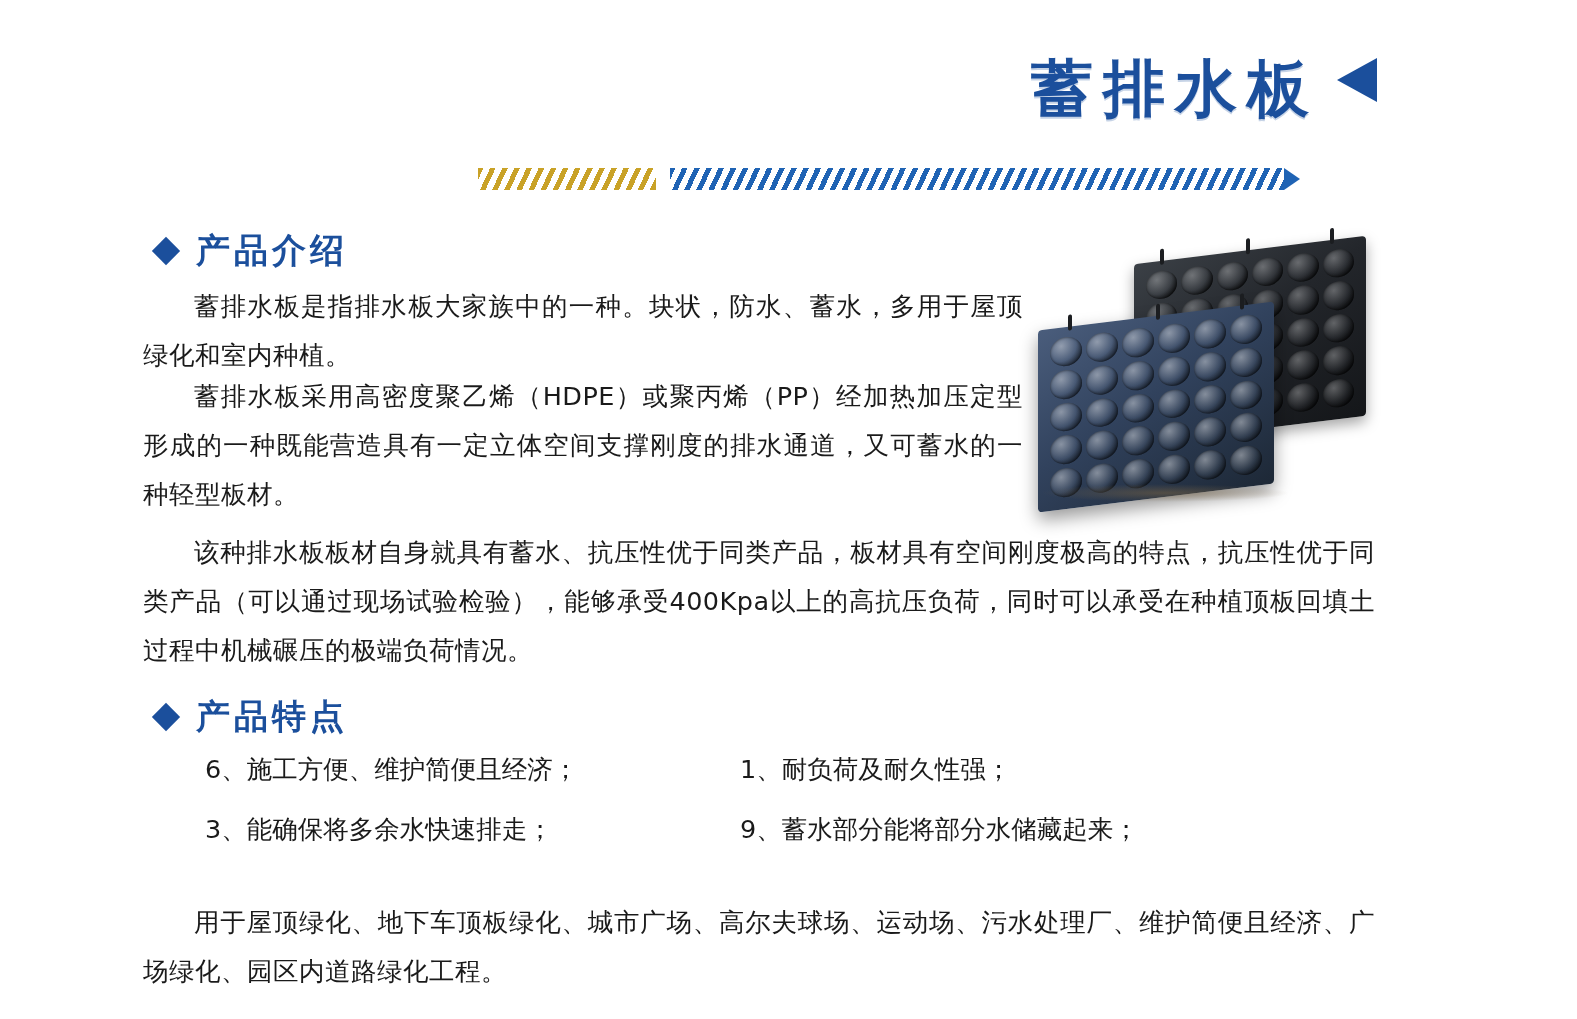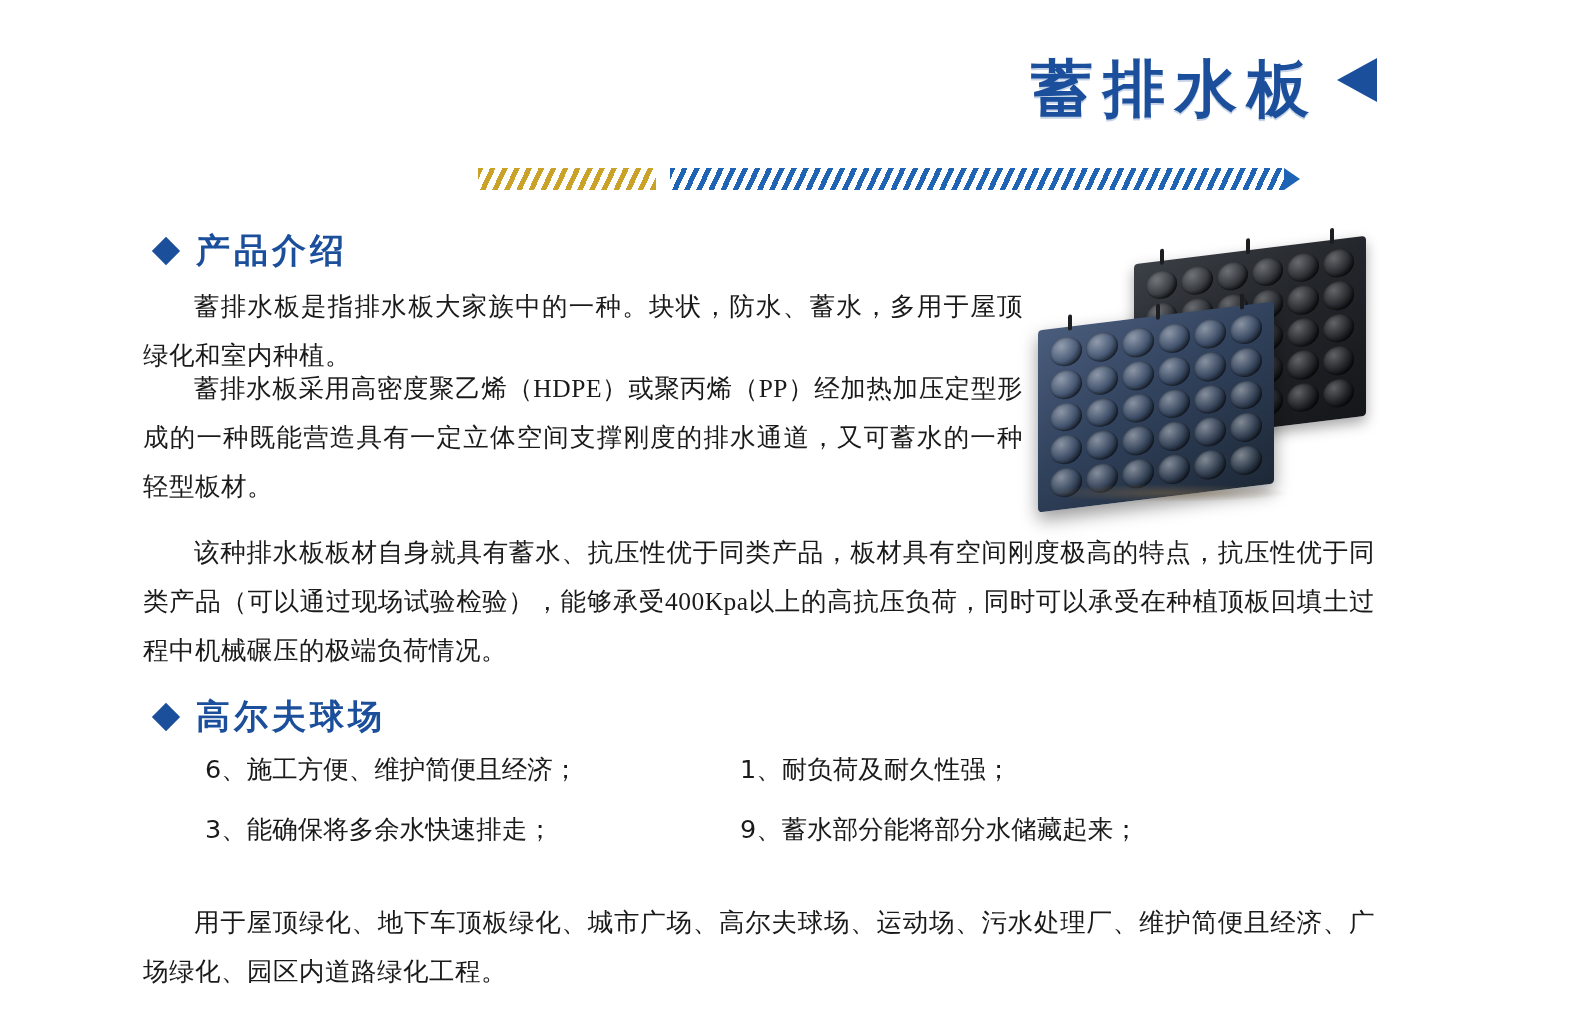--- a/index.html
+++ b/index.html
@@ -104,24 +104,24 @@
 
   
   .para {
     position: absolute;
     font-size: 25.5px;
     line-height: 49px;
     color: #1a1a1a;
     text-align: justify;
     letter-spacing: 0.5px;
   }
-  .indent { text-indent: 2em; font-family: Liberation Serif, serif; }
+  .indent { text-indent: 2em; }
 
   #para1 { top: 282px; left: 143px; width: 880px; }
-  #para2 { top: 364px; left: 143px; width: 880px; }
+  #para2 { top: 372px; left: 143px; width: 880px; }
   #para3 { top: 528px; left: 143px; width: 1232px; }
 
   
   .product-photo {
     position: absolute;
     top: 240px;
     left: 1030px;
     width: 348px;
     height: 270px;
   }
@@ -300,21 +300,21 @@
       <div class="dimple"></div>
       <div class="dimple"></div>
       <div class="dimple"></div>
     </div>
   </div>
   <div class="photo-shadow"></div>
 </div>
 
 <div class="section-head" id="sec-feature">
   <span class="diamond"></span>
-  <span class="head-text">高尔夫球场</span>
+  <span class="head-text">产品特点</span>
 </div>
 
 <div class="feature-list">
   <div class="feature-row">
     <div class="feature-col-left">6、施工方便、维护简便且经济；</div>
     <div class="feature-col-right">1、耐负荷及耐久性强；</div>
   </div>
   <div class="feature-row">
     <div class="feature-col-left">3、能确保将多余水快速排走；</div>
     <div class="feature-col-right">9、蓄水部分能将部分水储藏起来；</div>

